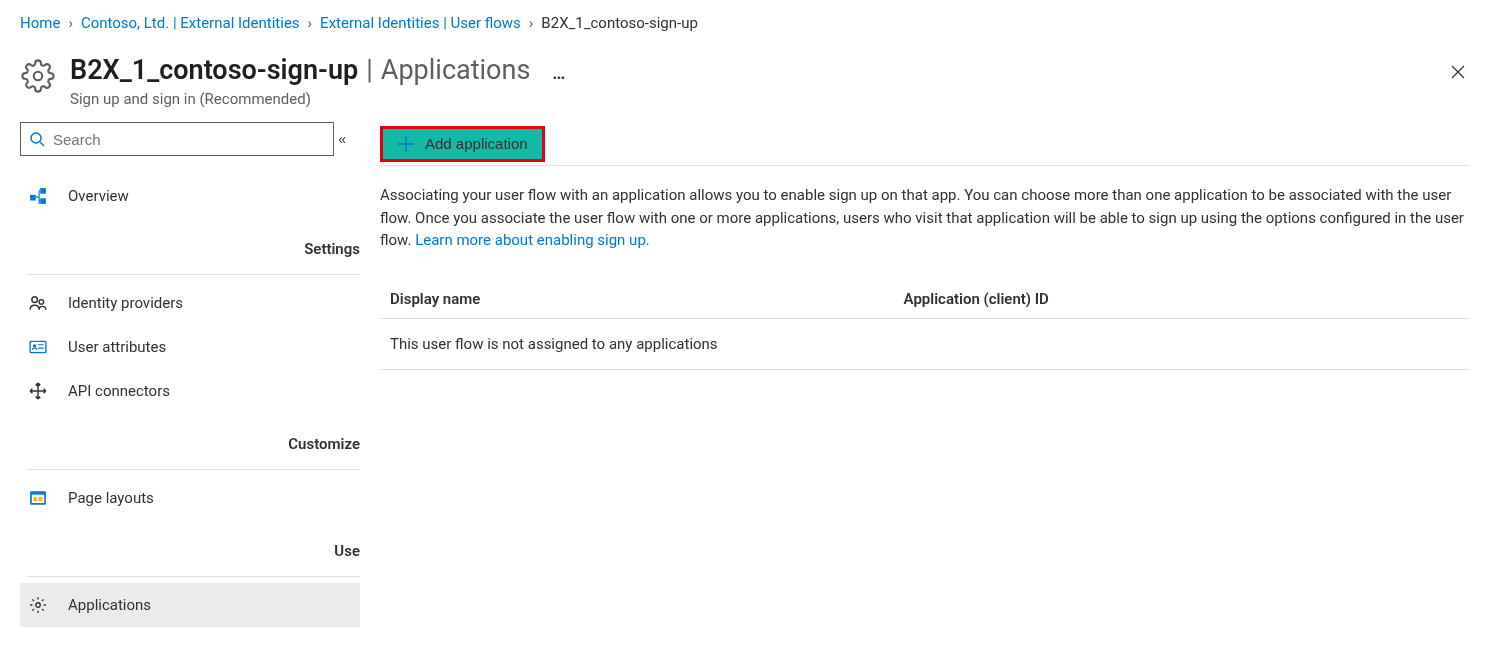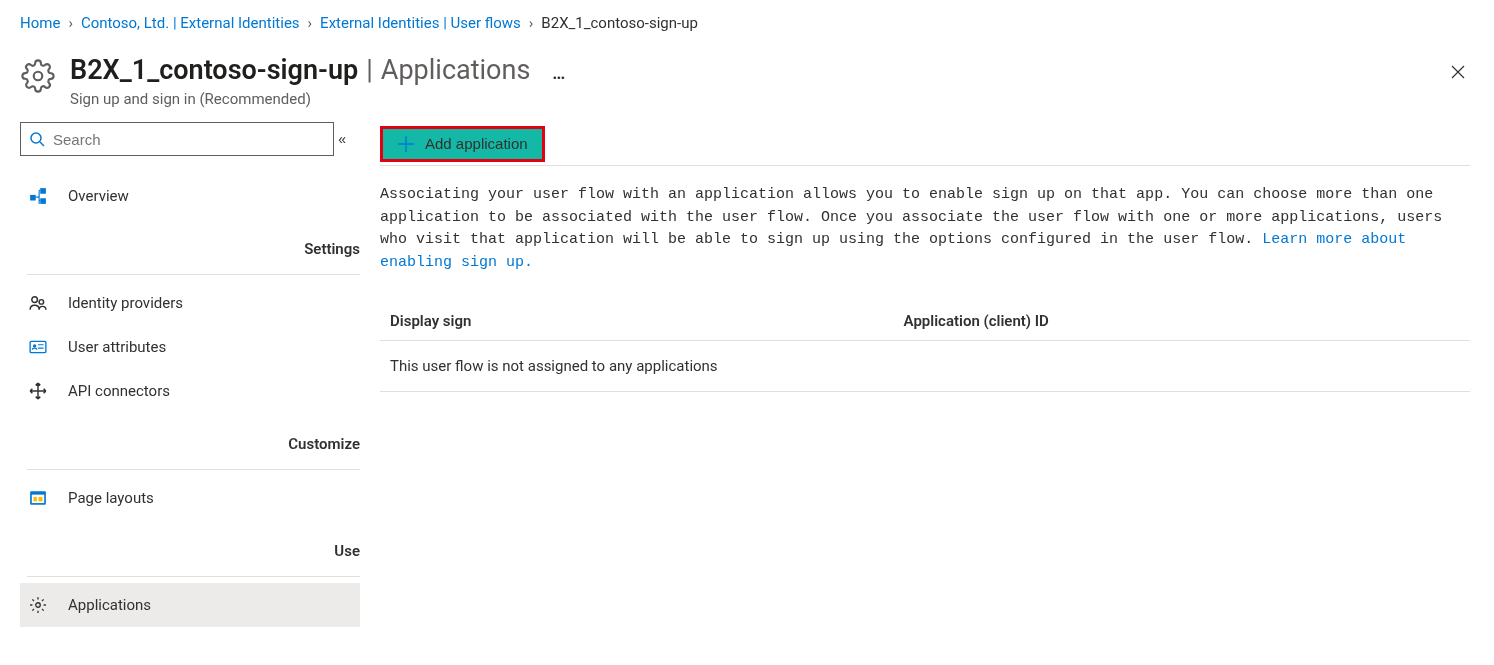--- a/index.html
+++ b/index.html
@@ -103,21 +103,21 @@
   }
   .add-btn {
     display: inline-flex; align-items: center; gap: 10px;
     border: 3px solid #e3000f;
     background: #14b8a6;
     padding: 6px 14px;
     font-size: 15px; color: #323130;
     cursor: pointer;
   }
   .add-btn svg { color: #0078d4; }
-  .desc { font-size: 15px; line-height: 1.5; color: #323130; margin-bottom: 28px; font-family: Liberation Mono, monospace; }
+  .desc { font-size: 15px; line-height: 1.5; color: #323130; margin-bottom: 28px; }
   .desc a { color: #0078d4; text-decoration: none; }
   .table-head {
     display: flex;
     border-bottom: 1px solid #e1dfdd;
     padding: 10px 10px;
     font-size: 15px; font-weight: 600;
   }
   .table-head .col1 { flex: 0 0 48%; }
   .table-head .col2 { flex: 1; }
   .table-empty {
@@ -259,18 +259,18 @@
           </svg>
         <span>Add application</span>
       </button>
     </div>
 
     <div class="desc">
       <span>Associating your user flow with an application allows you to enable sign up on that app. You can choose more than one application to be associated with the user flow. Once you associate the user flow with one or more applications, users who visit that application will be able to sign up using the options configured in the user flow. </span><a href="#">Learn more about enabling sign up.</a>
     </div>
 
     <div class="table-head">
-      <div class="col1">Display sign</div>
+      <div class="col1">Display name</div>
       <div class="col2">Application (client) ID</div>
     </div>
     <div class="table-empty">This user flow is not assigned to any applications</div>
   </div>
 </div>
 
 </body></html>

